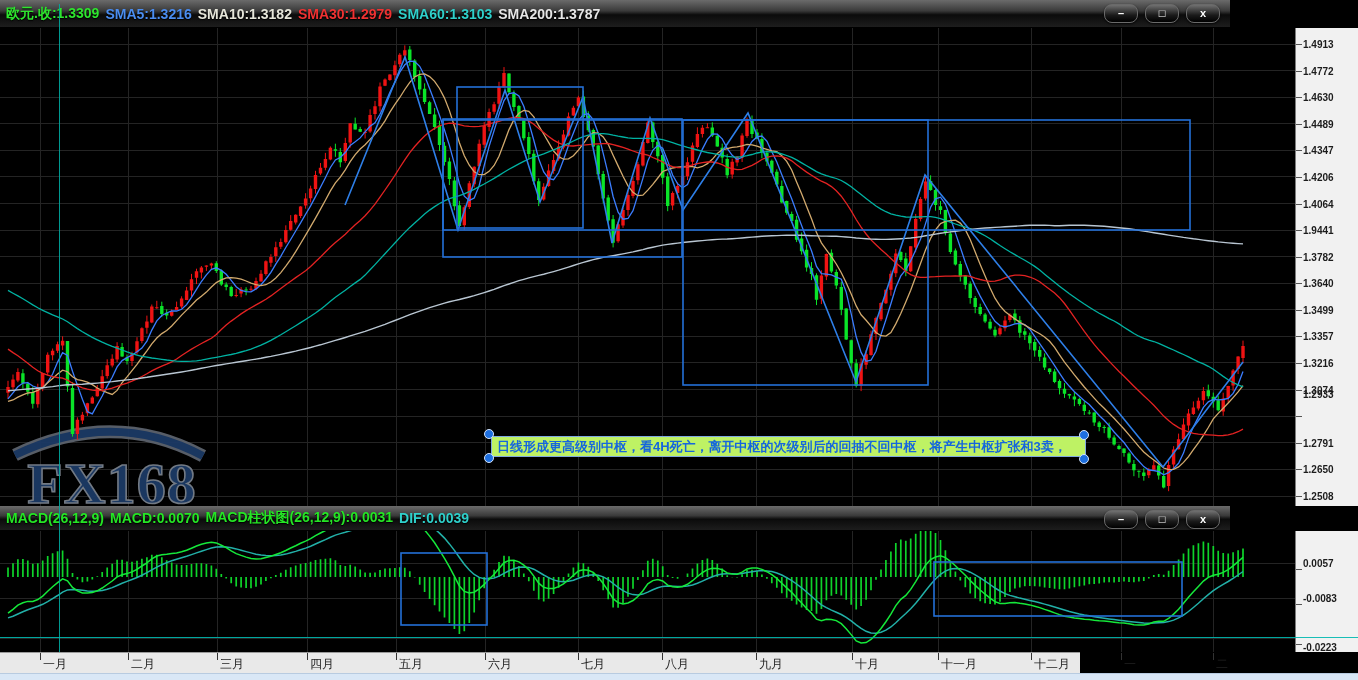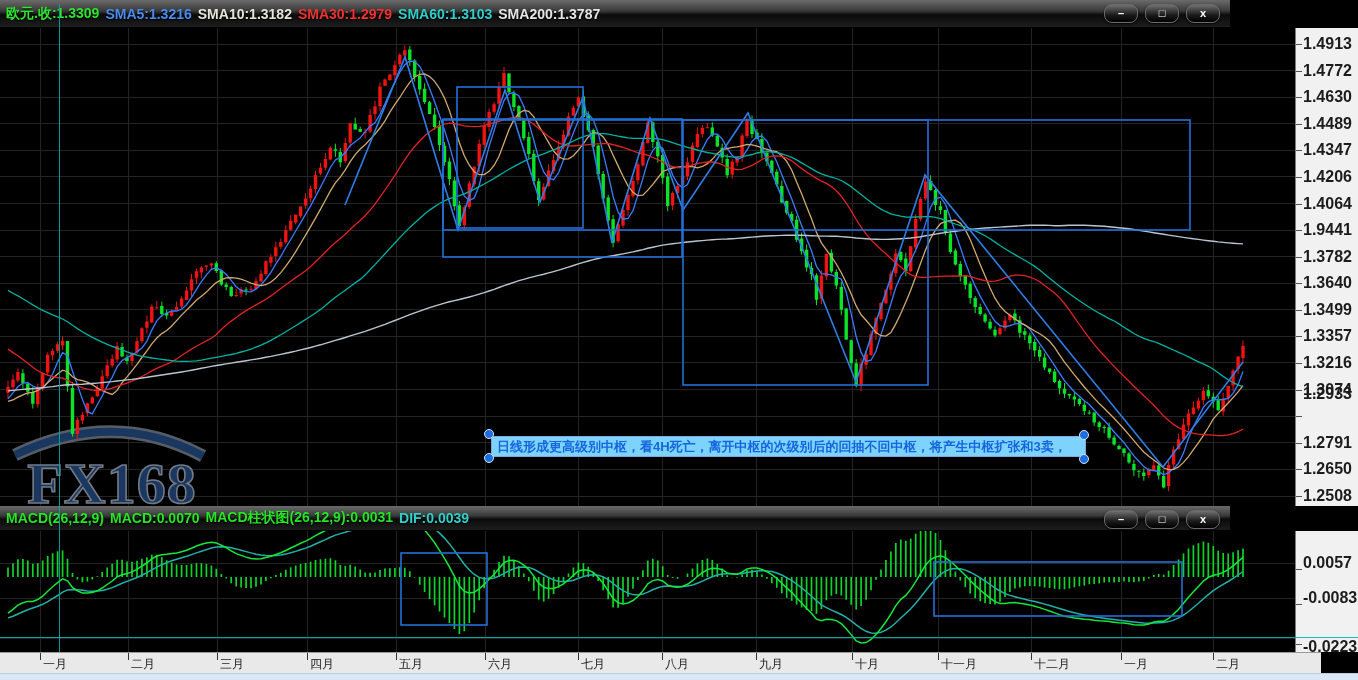--- a/index.html
+++ b/index.html
@@ -12,28 +12,28 @@
   #titlebar-macd{top:506px;height:25px;}
   .ind{font-size:14px;font-weight:bold;margin-left:6px;white-space:nowrap;text-shadow:0 1px 1px #000;}
   .winbtns{position:absolute;right:10px;top:4px;display:flex;gap:7px;}
   .wbtn{width:32px;height:17px;border-radius:8px;border:1px solid #6a6a6a;
        background:linear-gradient(#707070,#1a1a1a 60%,#000);color:#fff;font-size:11px;font-weight:bold;
        display:flex;align-items:center;justify-content:center;line-height:1;cursor:pointer;
        box-shadow:0 1px 2px rgba(0,0,0,.8);}
   .axis-right{position:absolute;left:1295px;width:63px;background:#f1f1f1;border-left:1px solid #7d7d7d;}
   #paxis{top:28px;height:478px;}
   #maxis{top:531px;height:121px;}
-  .axlabel{position:absolute;left:7px;transform:translateY(-50%);font-size:16px;font-weight:bold;color:#1c1c1c;}
+  .axlabel{position:absolute;left:7px;transform:translateY(-50%);font-size:10px;font-weight:bold;color:#1c1c1c;}
   .axtick{position:absolute;left:0;width:6px;height:1px;background:#555;}
-  #taxis{position:absolute;left:0;top:652px;width:1321px;height:21px;background:#e9e9e9;border-top:1px solid #9a9a9a;}
+  #taxis{position:absolute;left:0;top:652px;width:1080px;height:21px;background:#e9e9e9;border-top:1px solid #9a9a9a;}
   .mlabel{position:absolute;top:3px;font-size:12px;color:#222;}
   .mtick{position:absolute;top:0;width:1px;height:7px;background:#333;}
   #bottomstrip{position:absolute;left:0;top:673px;width:1358px;height:7px;background:#d9e7f6;border-top:1px solid #b8cbe0;}
   #chart-svg{position:absolute;left:0;top:0;width:1358px;height:680px;pointer-events:none;}
-  #annotation{position:absolute;left:491px;top:436px;width:588px;height:19px;background:#7dd3fc;
+  #annotation{position:absolute;left:491px;top:436px;width:588px;height:19px;background:#bef264;
        border:1px solid #7fa8e0;color:#1566dd;font-size:13px;font-weight:bold;line-height:19px;
        padding-left:5px;white-space:nowrap;overflow:hidden;z-index:30;}
   .handle{position:absolute;width:8px;height:8px;border-radius:50%;background:#1d6fe0;
        border:1px solid #d5e4fa;z-index:31;}
   .crossv{position:absolute;left:59px;top:4px;width:1px;height:648px;background:#00a8a0;z-index:20;opacity:.9;}
   .crossh{position:absolute;left:0;top:637px;width:1358px;height:1px;background:#00b8b0;z-index:20;opacity:.9;}
 </style>
 </head>
 <body>
 

